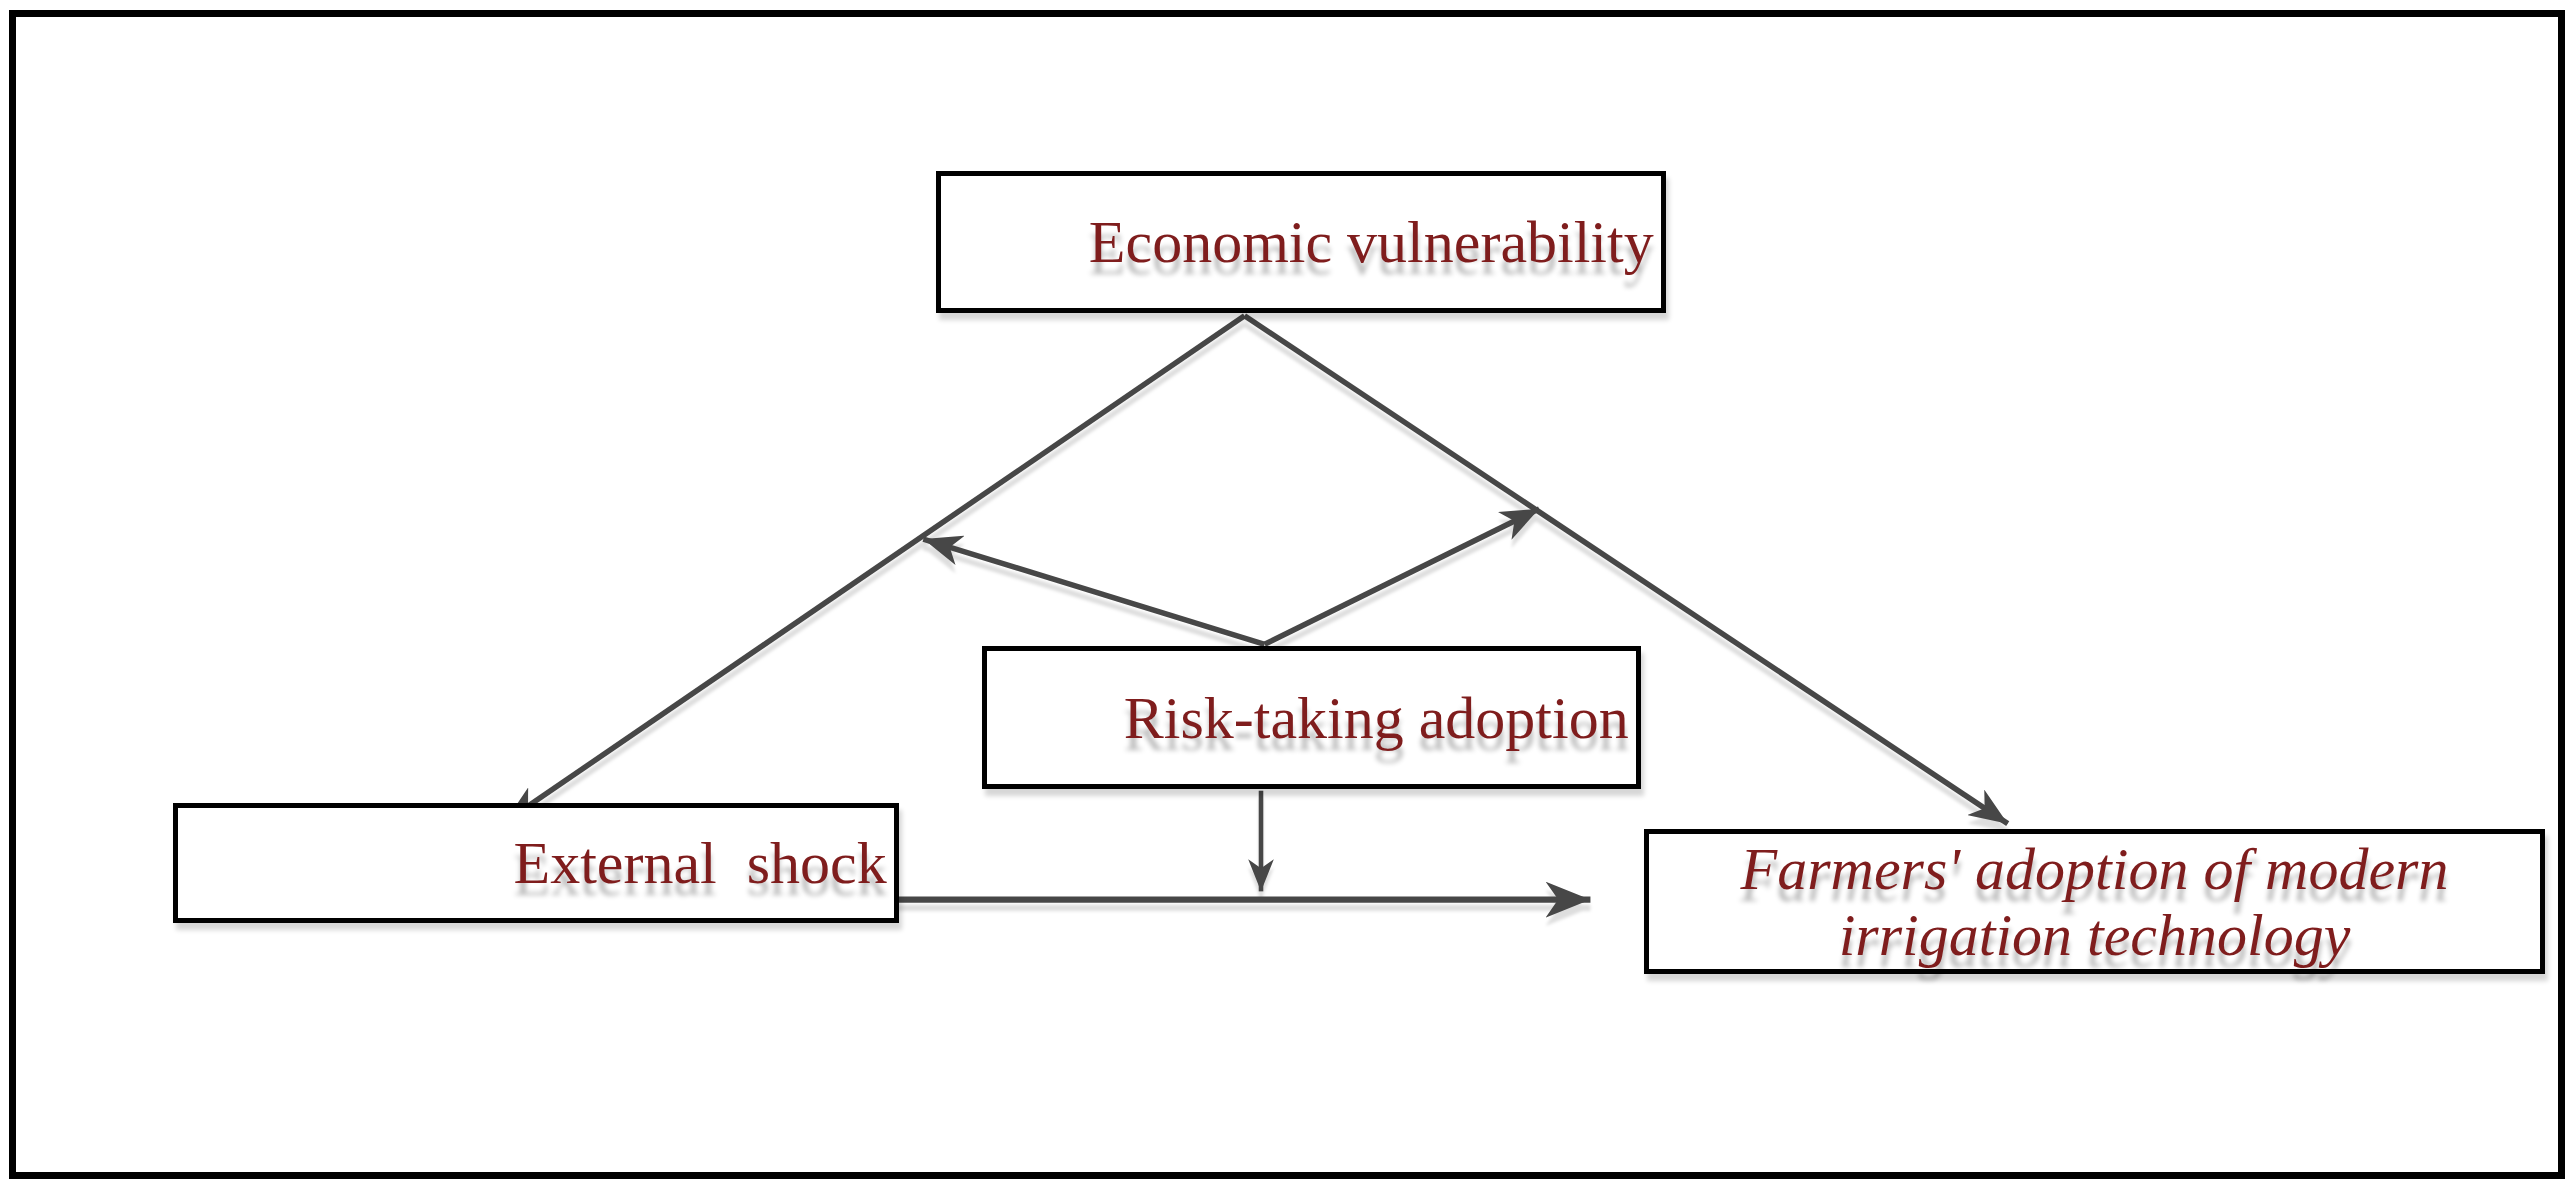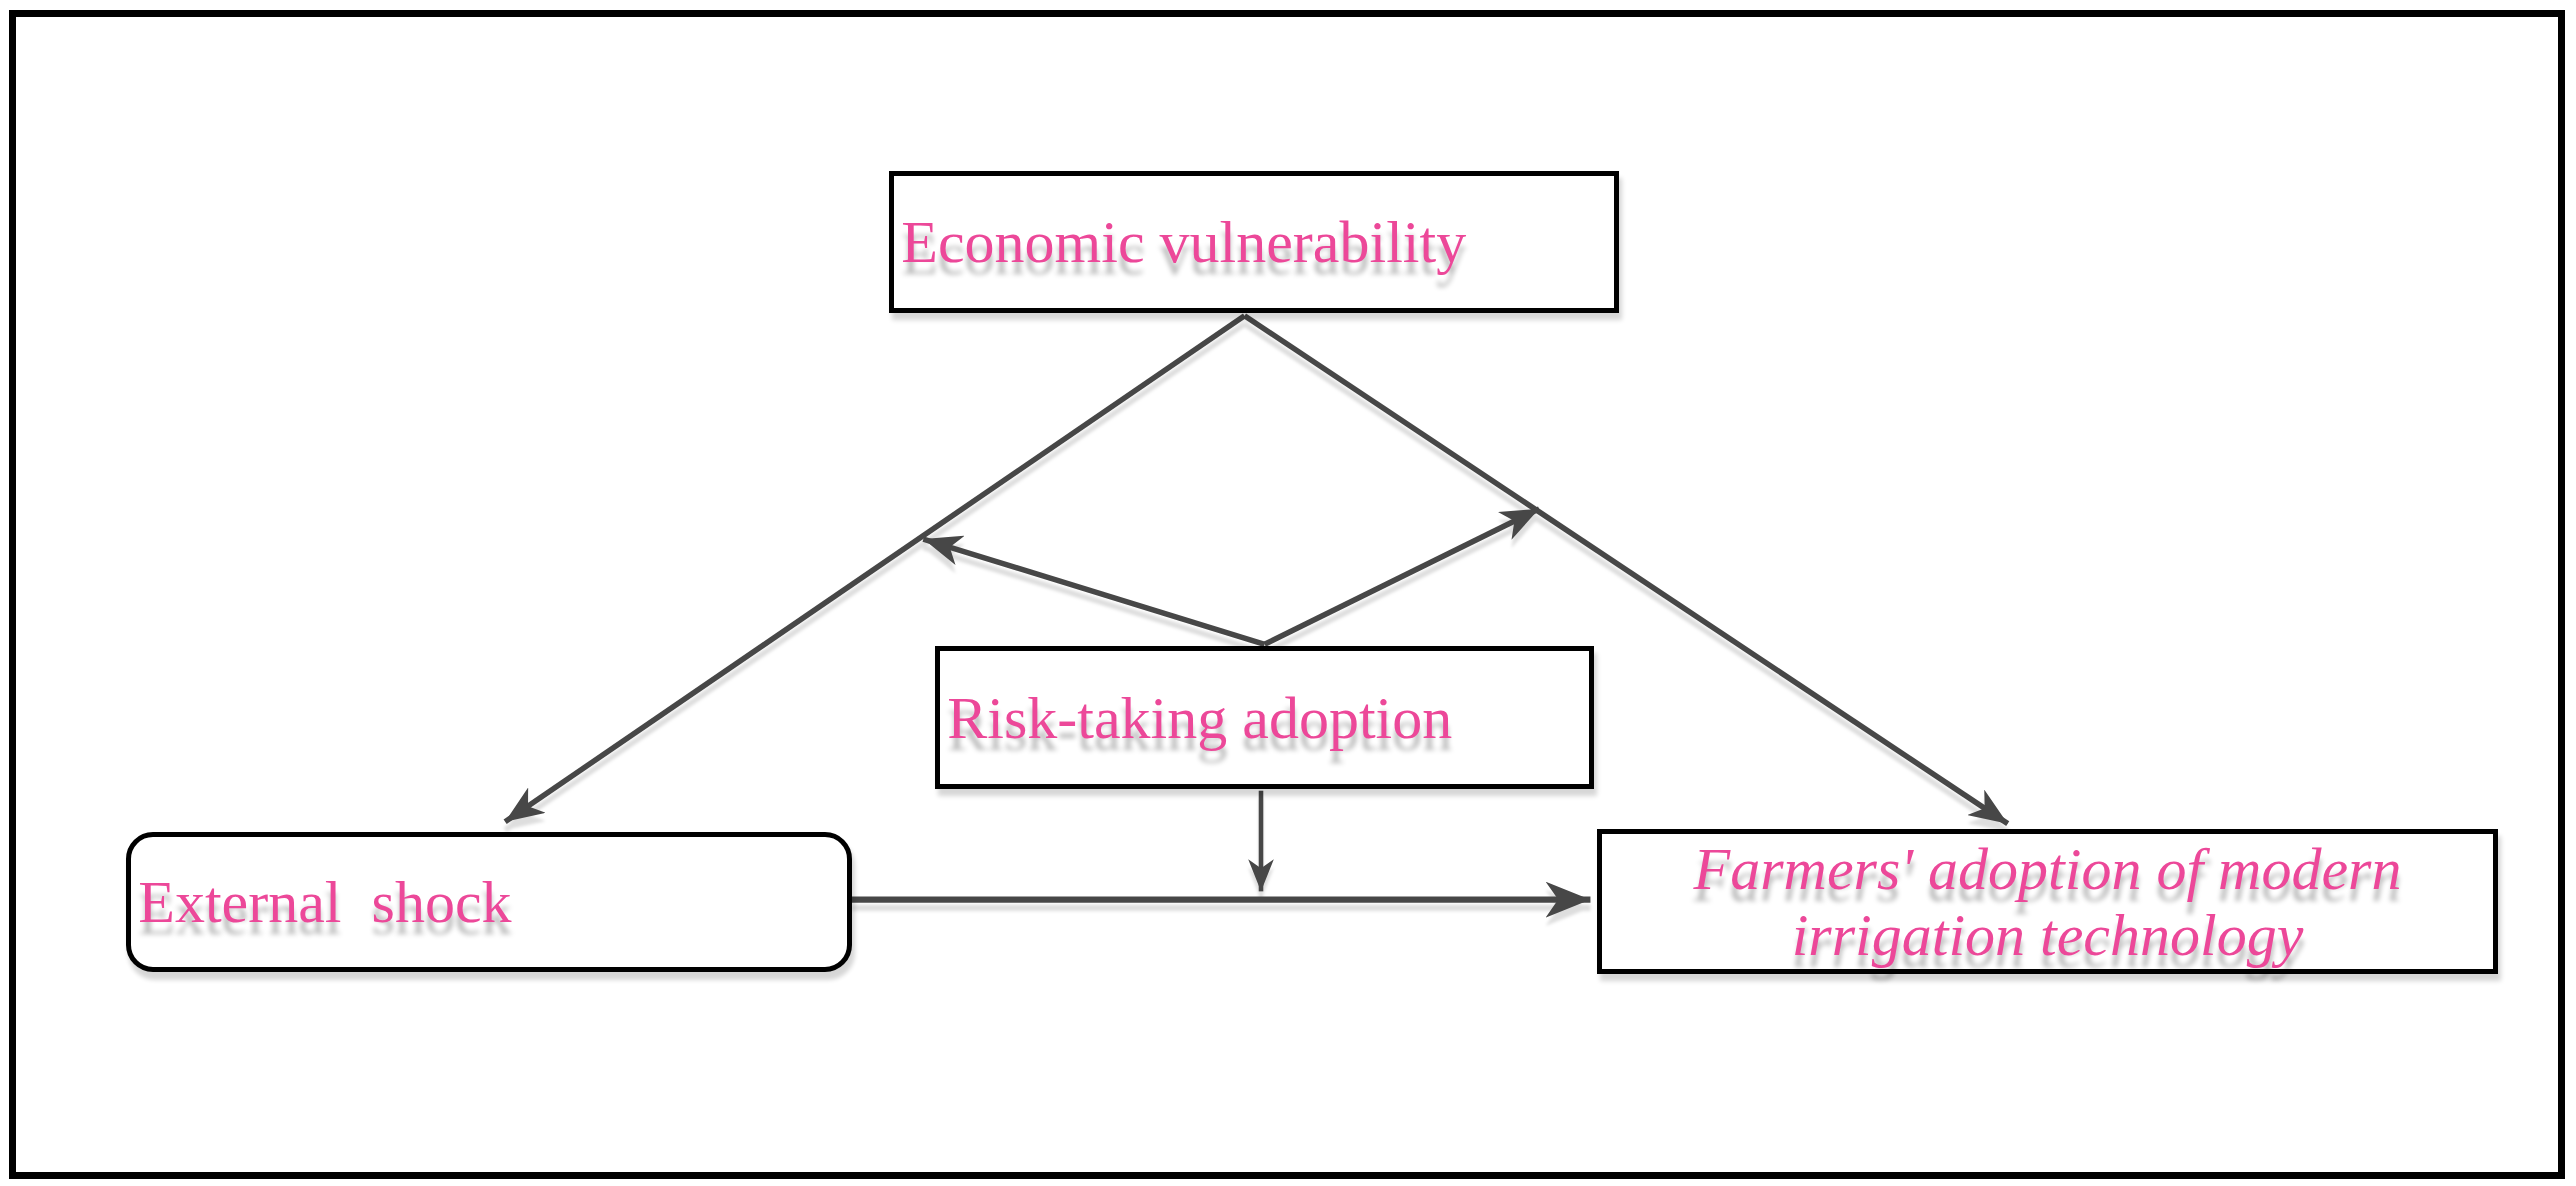--- a/index.html
+++ b/index.html
@@ -36,35 +36,36 @@
   .lines {
     filter: drop-shadow(0px 9px 2px rgba(0,0,0,0.13));
   }
   .node {
     position: absolute;
     box-sizing: border-box;
     border: 5.5px solid #000000;
     background: #ffffff;
     display: flex;
     align-items: center;
-    justify-content: flex-start;
+    justify-content: flex-end;
     text-align: center;
-    color: #ec4899;
+    color: #7f1d1d;
     font-size: 60px;
     line-height: 1.1;
     box-shadow: 2.7px 7.3px 4.6px rgba(0,0,0,0.16);
+    margin-left: 47px;
   }
   .node span {
     white-space: pre-wrap;
     text-shadow: 0 12px 5.5px rgba(0,0,0,0.28);
     padding: 0 7.3px;
   }
   #node-economic { left: 889px;  top: 171px; width: 730px; height: 142px; }
   #node-risk     { left: 935px; top: 646px; width: 659px; height: 143px; }
-  #node-shock    { left: 126px;  top: 832px; width: 726px; height: 140px; border-radius: 27px; }
+  #node-shock    { left: 126px;  top: 803px; width: 726px; height: 120px; }
   #node-farmers  { left: 1597px; top: 829px; width: 901px; height: 145px; font-style: italic; }
 </style>
 </head>
 <body>
 
 <div class="stage">
   <div class="frame"></div>
 
   <svg class="connectors" viewBox="0 0 2815 1297" xmlns="http://www.w3.org/2000/svg">
     <defs>

